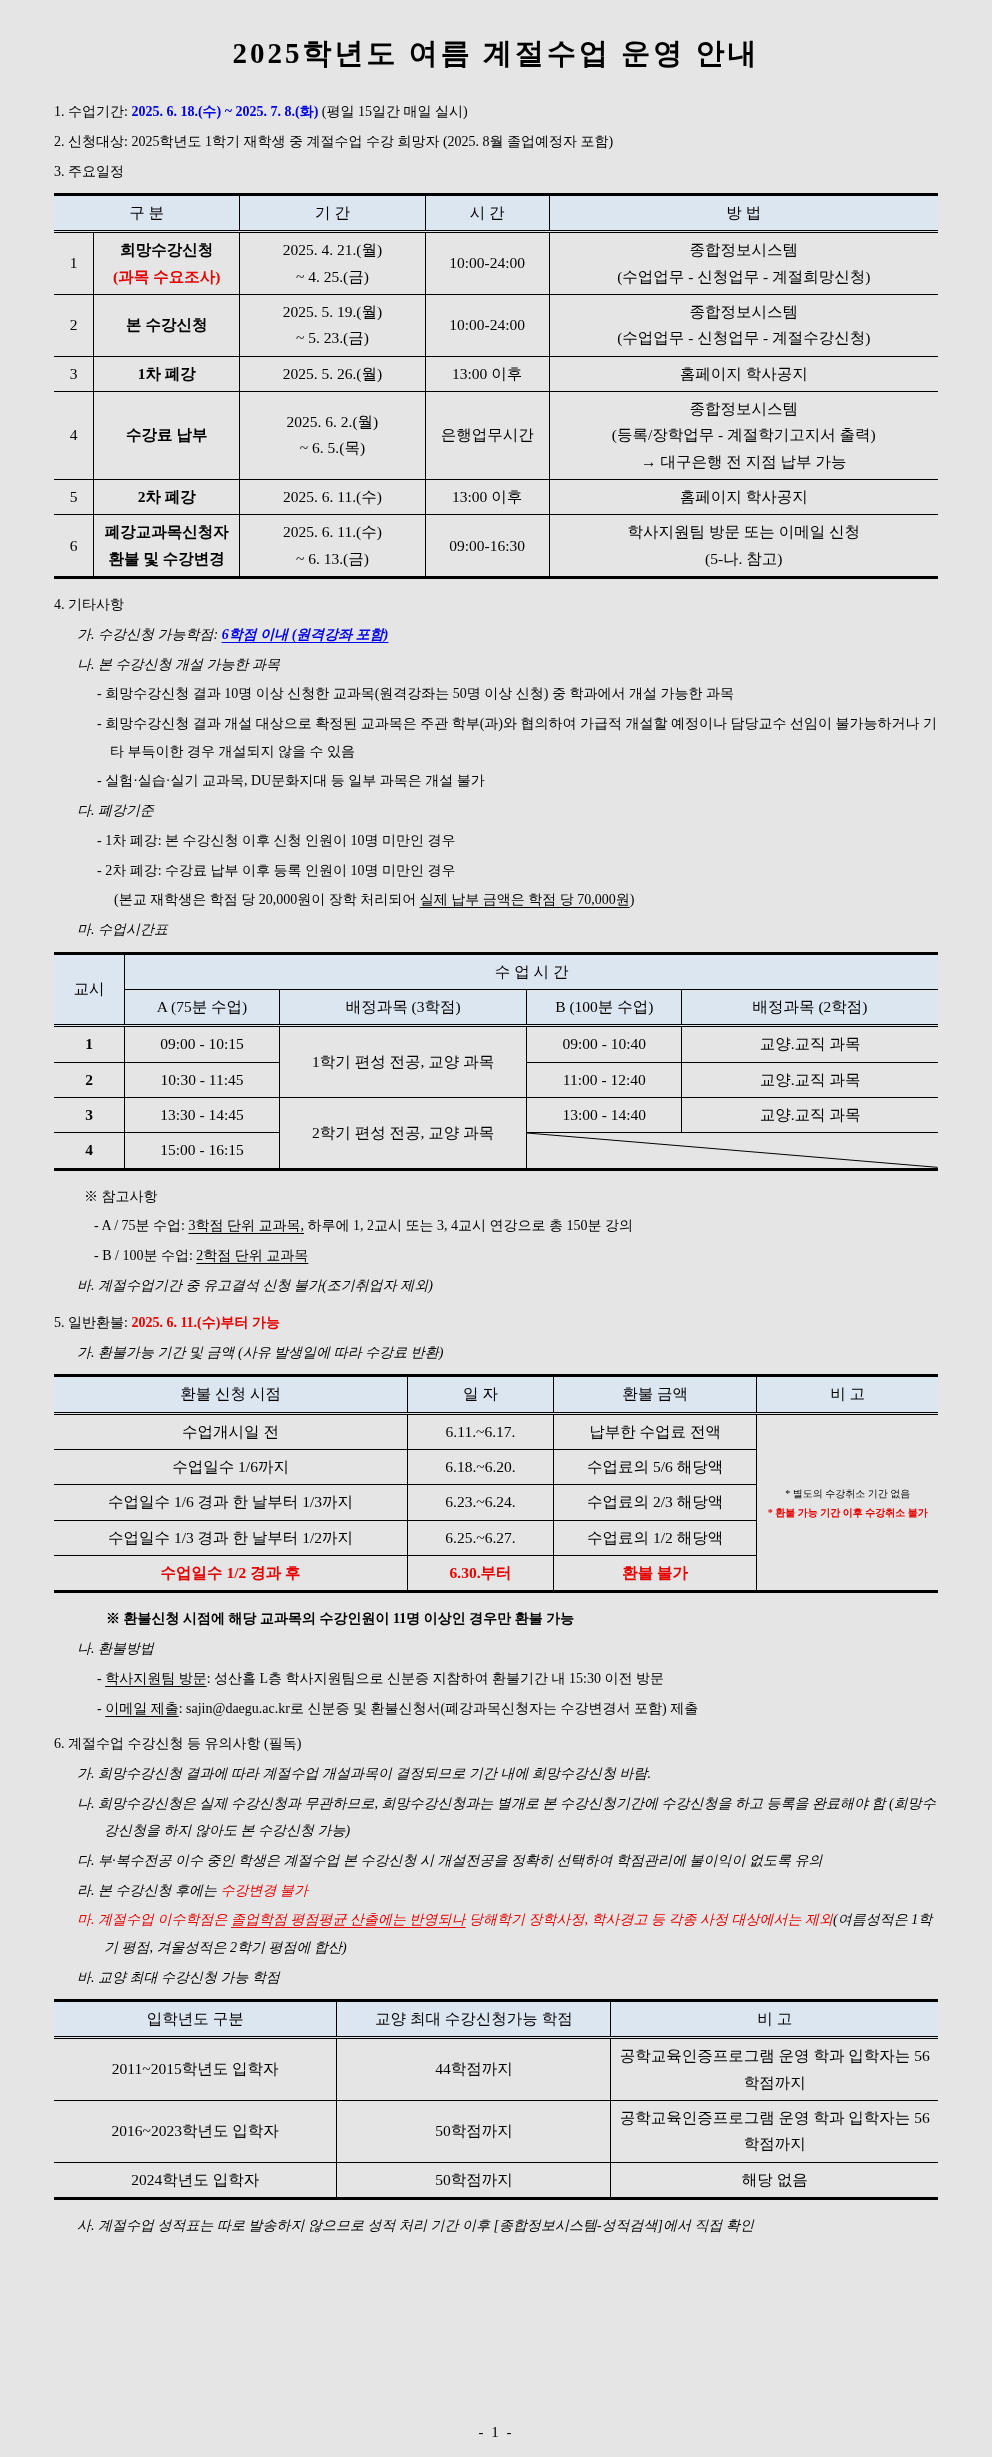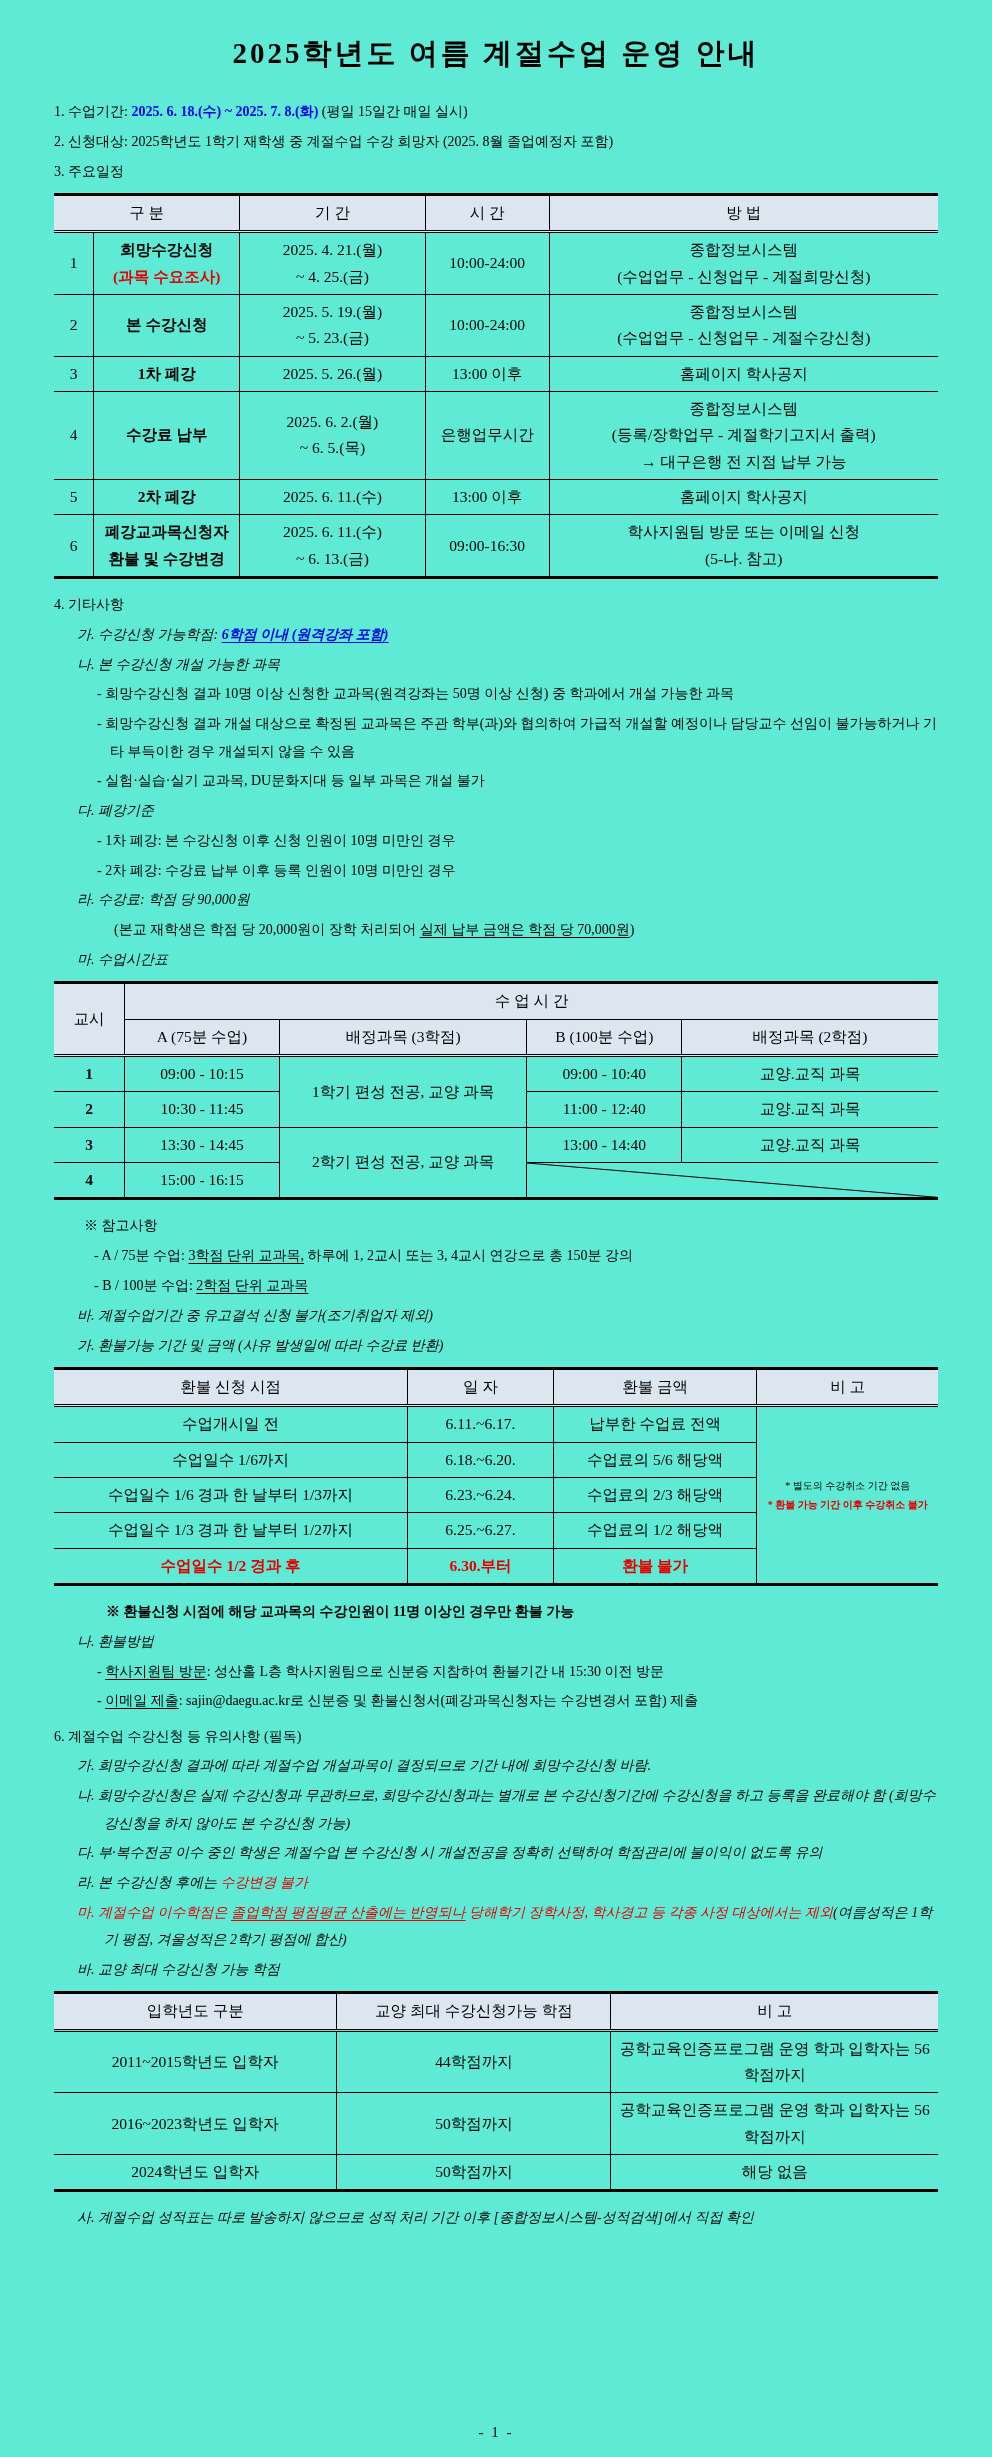--- a/index.html
+++ b/index.html
@@ -1,21 +1,21 @@
 <!DOCTYPE html>
 <html lang="ko" style="--red: #e60000; --blue: #0000e6; --hdr: #dce6f1;"><head>
 <meta charset="utf-8">
 <style>
   :root{
     --red:#e60000;
     --blue:#0000e6;
     --hdr:#dce6f1;
   }
   html,body{margin:0;padding:0;background:#fff;}
-  .page{width:992px;height:2457px;position:relative;background:#5eead4;overflow:hidden;
+  .page{width:992px;height:2457px;position:relative;background:#e5e5e5;overflow:hidden;
         font-family:"Liberation Serif","DejaVu Serif",serif;color:#000;}
   .content{padding:24px 54px 0 54px;}
   .title{text-align:center;font-size:29px;font-weight:bold;letter-spacing:3px;margin:10px 0 24px 0;}
   .line{font-size:14px;line-height:1.95;margin:2.5px 0;}
   .lvl1{padding-left:50px;text-indent:-27px;font-style:italic;}
   .lvl2{padding-left:56px;text-indent:-13px;}
   .refnote{padding-left:30px;}
   .refbul{padding-left:53px;text-indent:-13px;}
   .warnnote{padding-left:52px;font-weight:bold;}
   .feenote{padding-left:60px;}
@@ -149,21 +149,20 @@
 
     <p class="line">4. 기타사항</p>
     <p class="line lvl1"><span>가. 수강신청 가능학점: </span><span class="blue b u">6학점 이내 (원격강좌 포함)</span></p>
     <p class="line lvl1">나. 본 수강신청 개설 가능한 과목</p>
     <p class="line lvl2">- 희망수강신청 결과 10명 이상 신청한 교과목(원격강좌는 50명 이상 신청) 중 학과에서 개설 가능한 과목</p>
     <p class="line lvl2">- 희망수강신청 결과 개설 대상으로 확정된 교과목은 주관 학부(과)와 협의하여 가급적 개설할 예정이나 담당교수 선임이 불가능하거나 기타 부득이한 경우 개설되지 않을 수 있음</p>
     <p class="line lvl2">- 실험·실습·실기 교과목, DU문화지대 등 일부 과목은 개설 불가</p>
     <p class="line lvl1">다. 폐강기준</p>
     <p class="line lvl2">- 1차 폐강: 본 수강신청 이후 신청 인원이 10명 미만인 경우</p>
     <p class="line lvl2">- 2차 폐강: 수강료 납부 이후 등록 인원이 10명 미만인 경우</p>
-    <p class="line lvl1">라. 수강료: 학점 당 90,000원</p>
     <p class="line feenote"><span>(본교 재학생은 학점 당 20,000원이 장학 처리되어 </span><span class="u">실제 납부 금액은 학점 당 70,000원</span><span>)</span></p>
     <p class="line lvl1">마. 수업시간표</p>
 
     <table class="tbl tt">
       <colgroup>
           <col style="width:8%">
           <col style="width:17.5%">
           <col style="width:28%">
           <col style="width:17.5%">
           <col style="width:29%">
@@ -211,20 +210,21 @@
           </td>
         </tr>
       </tbody>
     </table>
 
     <p class="line refnote">※ 참고사항</p>
     <p class="line refbul"><span>- A / 75분 수업: </span><span class="u">3학점 단위 교과목,</span><span> 하루에 1, 2교시 또는 3, 4교시 연강으로 총 150분 강의</span></p>
     <p class="line refbul"><span>- B / 100분 수업: </span><span class="u">2학점 단위 교과목</span></p>
     <p class="line lvl1">바. 계절수업기간 중 유고결석 신청 불가(조기취업자 제외)</p>
 
+    <p class="line" style="margin-top:10px"><span>5. 일반환불: </span><span class="red b">2025. 6. 11.(수)부터 가능</span></p>
     <p class="line lvl1">가. 환불가능 기간 및 금액 (사유 발생일에 따라 수강료 반환)</p>
 
     <table class="tbl">
       <colgroup>
           <col style="width:40%">
           <col style="width:16.5%">
           <col style="width:23%">
           <col style="width:20.5%">
         </colgroup>
       <thead>

